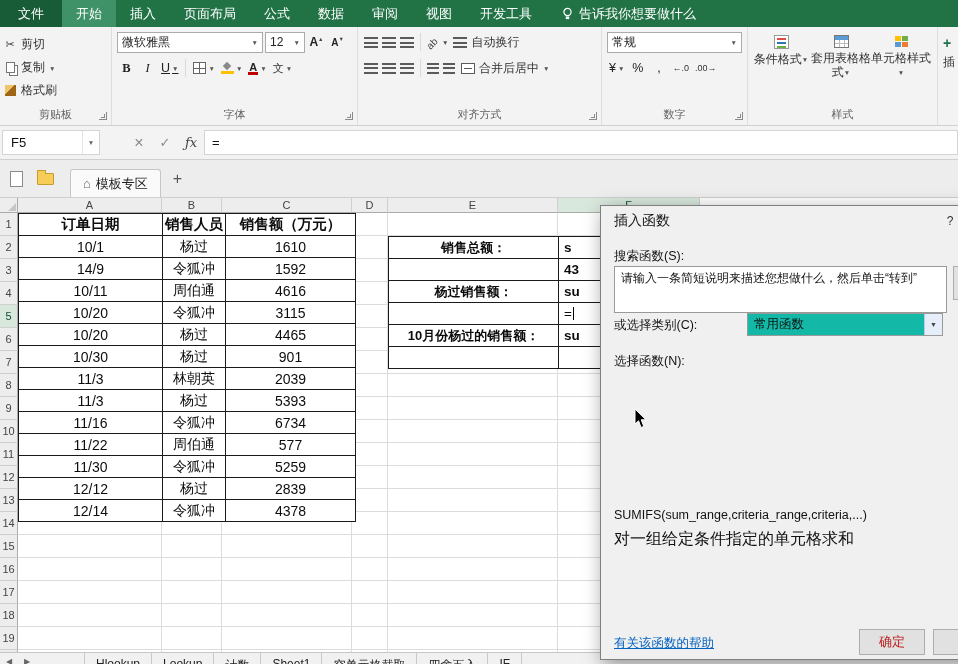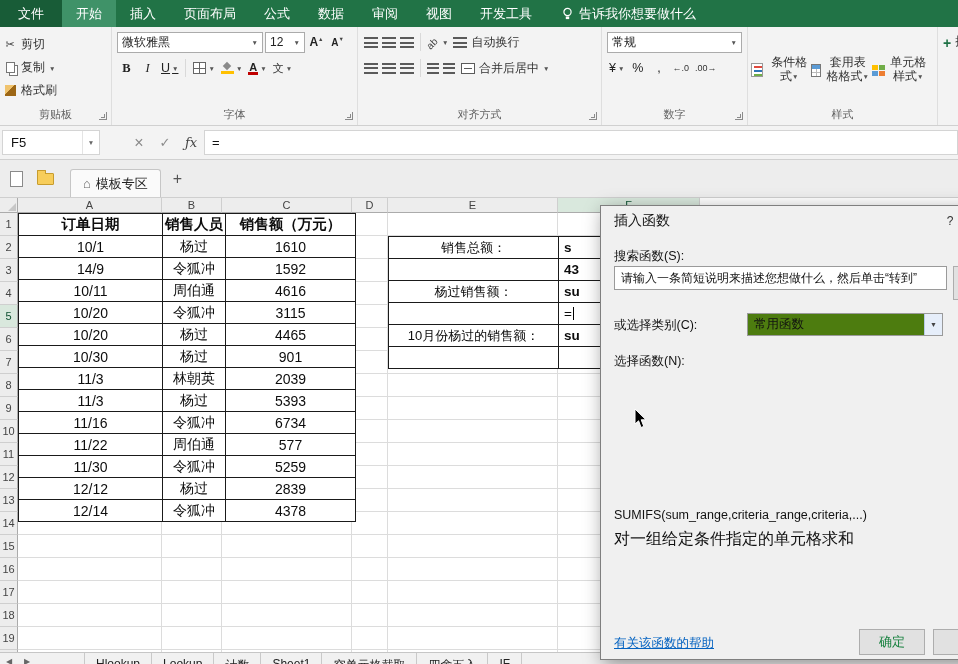--- a/index.html
+++ b/index.html
@@ -57,21 +57,21 @@
 .phic::before{content:"文";font-size:11px;color:#333}
 
 .alic{display:inline-block;width:14px;height:11px;background:repeating-linear-gradient(to bottom,#5a5a5a 0 2px,transparent 2px 4.5px);margin:0 1px}
 .indic{display:inline-block;width:12px;height:11px;background:repeating-linear-gradient(to bottom,#5a5a5a 0 2px,transparent 2px 4.5px);margin:0 1px}
 .orient{display:inline-block;transform:rotate(-45deg);font-size:10px;color:#444;width:14px}
 .orient::before{content:"ab"}
 .mergeic{display:inline-block;width:14px;height:11px;border:1px solid #5a5a5a;background:linear-gradient(#5a5a5a,#5a5a5a) 50% 50%/8px 1px no-repeat,#fff}
 .txtbtn{display:flex;align-items:center;gap:4px;font-size:12px;color:#333;padding:0 3px;white-space:nowrap}
 .dec{font-size:9px;color:#333}
 
-.stylebtn{width:60px;display:flex;flex-direction:row;align-items:center;padding-top:6px;gap:4px;font-size:12px;color:#333;text-align:center;line-height:1.15}
+.stylebtn{width:60px;display:flex;flex-direction:column;align-items:center;padding-top:6px;gap:4px;font-size:12px;color:#333;text-align:center;line-height:1.15}
 .stylelabel{display:inline}
 .cfic{width:15px;height:14px;border:1px solid #999;background:linear-gradient(#e04a3f,#e04a3f) 2px 2px/9px 2px no-repeat,linear-gradient(#2e75b6,#2e75b6) 2px 6px/9px 2px no-repeat,linear-gradient(#70ad47,#70ad47) 2px 10px/9px 2px no-repeat,#fff}
 .ftic{width:15px;height:13px;border:1px solid #777;background:linear-gradient(#5b9bd5,#5b9bd5) 0 0/100% 4px no-repeat,linear-gradient(#bbb,#bbb) 0 7px/100% 1px no-repeat,linear-gradient(#bbb,#bbb) 4px 0/1px 100% no-repeat,linear-gradient(#bbb,#bbb) 9px 0/1px 100% no-repeat,#fff}
 .csic{position:relative;width:15px;height:13px}
 .csic::before{content:"";position:absolute;left:1px;top:1px;width:6px;height:5px;background:#ffc000;box-shadow:7px 0 0 #70ad47,0 6px 0 #5b9bd5,7px 6px 0 #ed7d31}
 .insic::before{content:"+";font-weight:bold;color:#1e7145;font-size:14px}
 
 
 .fbar{position:absolute;left:0;top:126px;width:100%;height:34px;background:#f3f3f3;border-bottom:1px solid #d0d0d0;display:flex;align-items:center;z-index:8}
 .namebox{width:98px;height:25px;margin-left:2px;background:#fff;border:1px solid #d4d4d4;display:flex;align-items:center;font-size:13px;padding-left:8px;color:#111}
@@ -103,51 +103,51 @@
 .colhead.sel{background:#d9e8dd;color:#0f5132}
 .rowhead{position:absolute;left:0;width:18px;height:23px;background:#ededed;border-right:1px solid #ababab;border-bottom:1px solid #cfcfcf;font-size:11px;color:#444;text-align:center;line-height:22px}
 .rowhead.sel{background:#d9e8dd;color:#0f5132}
 #gridbg{position:absolute;left:18px;top:15px;width:682px;height:451px;background:repeating-linear-gradient(to bottom,transparent 0 22px,#dcdcdc 22px 23px)}
 .vline{position:absolute;top:0;bottom:0;width:1px;background:#dcdcdc}
 .sheet-table{position:absolute;border-collapse:collapse;table-layout:fixed;background:#fff}
 #datatable{left:18px;top:15px}
 #summarytable{left:388px;top:38px}
 .sheet-table td{border:1px solid #1a1a1a;height:22px;padding:0 2px;font-size:14px;color:#0c0c0c;text-align:center;white-space:nowrap;overflow:hidden;background:#fff}
 #datatable .th{font-weight:bold;font-size:14.5px}
-#summarytable .slbl{font-weight:normal;font-size:13px}
+#summarytable .slbl{font-weight:bold;font-size:13px}
 #summarytable .sval{text-align:left;padding-left:5px;font-size:13.5px}
 #summarytable .vb{font-weight:bold}
 .caret{display:inline-block;width:1px;height:13px;background:#000;margin-left:1px;vertical-align:-2px}
 
 
 .sheettabs{position:absolute;left:0;top:652px;width:100%;height:28px;background:#f1f1f1;border-top:1px solid #c6c6c6;display:flex;z-index:6}
 .stnav{width:18px;display:flex;align-items:flex-start;justify-content:center;color:#666;padding-top:4px}
 .stnav.left::before{content:"◀";font-size:8px}
 .stnav.right::before{content:"▶";font-size:8px}
 .stlist{display:flex;margin-left:48px}
 .stab{padding:4px 11px 0;font-size:12px;color:#222;border-right:1px solid #c9c9c9;white-space:nowrap}
 .stlist .stab:first-child{border-left:1px solid #c9c9c9}
 
 
 .dialog{position:absolute;left:600px;top:205px;width:380px;height:455px;background:#f0f0f0;border:1px solid #7f7f7f;box-shadow:3px 5px 18px rgba(0,0,0,.4);z-index:50;font-size:13px;color:#111}
 .dtitle{height:30px;display:flex;align-items:center;padding:0 13px;font-size:14px}
 .dhelpbtn{position:absolute;left:341px;top:7px;width:16px;height:16px;text-align:center;line-height:16px;font-size:12px;color:#333}
 .dlabel{position:absolute;left:13px;font-size:12.5px;color:#111;white-space:nowrap}
-.dsearch{position:absolute;left:13px;top:60px;width:333px;height:24px;background:#fff;border:1px solid #9a9a9a;font-size:12px;padding:3px 6px;line-height:1.35;overflow:hidden;color:#111}
+.dsearch{position:absolute;left:13px;top:60px;width:333px;height:47px;background:#fff;border:1px solid #9a9a9a;font-size:12px;padding:3px 6px;line-height:1.35;overflow:hidden;color:#111}
 .dgo{position:absolute;left:352px;top:60px;width:60px;height:34px;background:#e1e1e1;border:1px solid #adadad}
-.dcombo{position:absolute;left:146px;top:107px;width:196px;height:23px;background:#4d7c0f;border:1px solid #9a9a9a;display:flex;align-items:center;padding-left:6px;font-size:12.5px}
+.dcombo{position:absolute;left:146px;top:107px;width:196px;height:23px;background:#14b8a6;border:1px solid #9a9a9a;display:flex;align-items:center;padding-left:6px;font-size:12.5px}
 .ddz{margin-left:auto;width:18px;align-self:stretch;display:flex;align-items:center;justify-content:center;background:#e6eefa;border-left:1px solid #b8cbe8}
 .ddz::before{content:"▼";font-size:7px;color:#444}
 .dlist{position:absolute;left:13px;top:164px;width:333px;height:127px;background:#fff;border:1px solid #9a9a9a;overflow:hidden}
 .fitem{height:18px;line-height:18px;padding-left:5px;font-size:13px;color:#111}
 .fitem.selected{background:#0078d7;color:#fff}
 .dsig{position:absolute;left:13px;top:302px;font-size:12.5px}
 .ddesc{position:absolute;left:13px;top:323px;font-size:16px}
 .dhelplink{position:absolute;left:13px;top:429px;font-size:12.5px;color:#0563c1;text-decoration:underline;cursor:pointer}
-.dbtn{position:absolute;top:423px;width:66px;height:26px;background:#e1e1e1;border:1px solid #adadad;display:flex;align-items:center;justify-content:center;font-size:13px;color:#15803d}
+.dbtn{position:absolute;top:423px;width:66px;height:26px;background:#e1e1e1;border:1px solid #adadad;display:flex;align-items:center;justify-content:center;font-size:13px;color:#b91c1c}
 .dbtn.ok{left:258px}
 .dbtn.cancel{left:332px}
 
 
 .cursor{position:absolute;left:634px;top:408px;z-index:100}
 </style>
 </head>
 <body>
 
 <div id="app">

